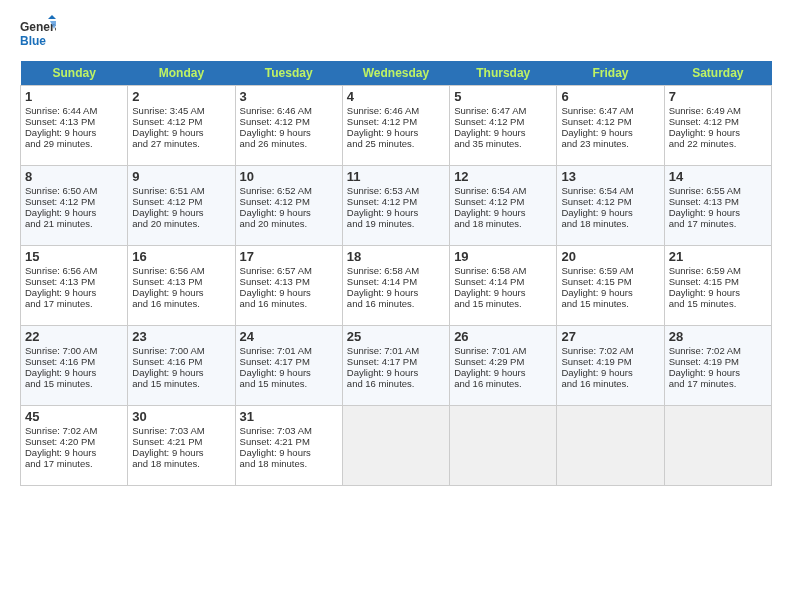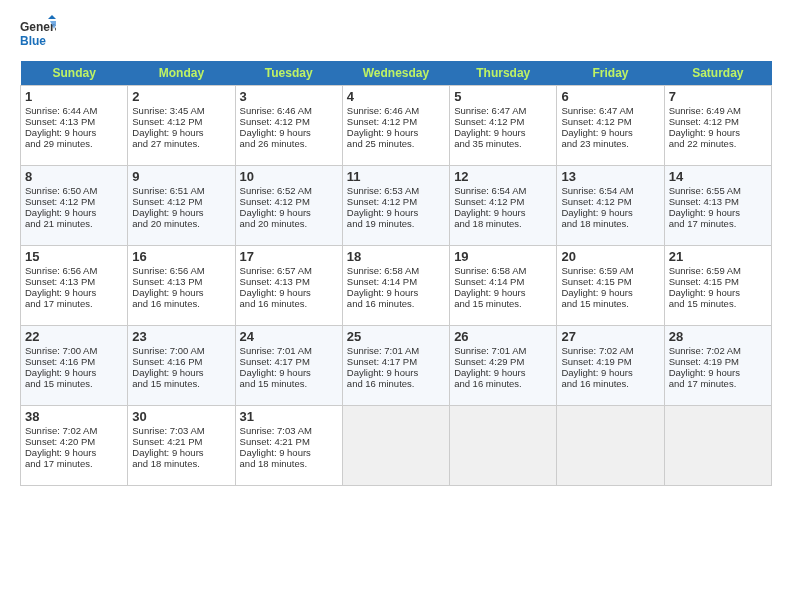--- a/index.html
+++ b/index.html
@@ -307,21 +307,21 @@
           <td>
             <span class="day-num">28</span>
             <div>Sunrise: 7:02 AM</div>
             <div>Sunset: 4:19 PM</div>
             <div>Daylight: 9 hours</div>
             <div>and 17 minutes.</div>
           </td>
         </tr>
         <tr>
           <td>
-            <span class="day-num">38</span>
+            <span class="day-num">45</span>
             <div>Sunrise: 7:02 AM</div>
             <div>Sunset: 4:20 PM</div>
             <div>Daylight: 9 hours</div>
             <div>and 17 minutes.</div>
           </td>
           <td>
             <span class="day-num">30</span>
             <div>Sunrise: 7:03 AM</div>
             <div>Sunset: 4:21 PM</div>
             <div>Daylight: 9 hours</div>

